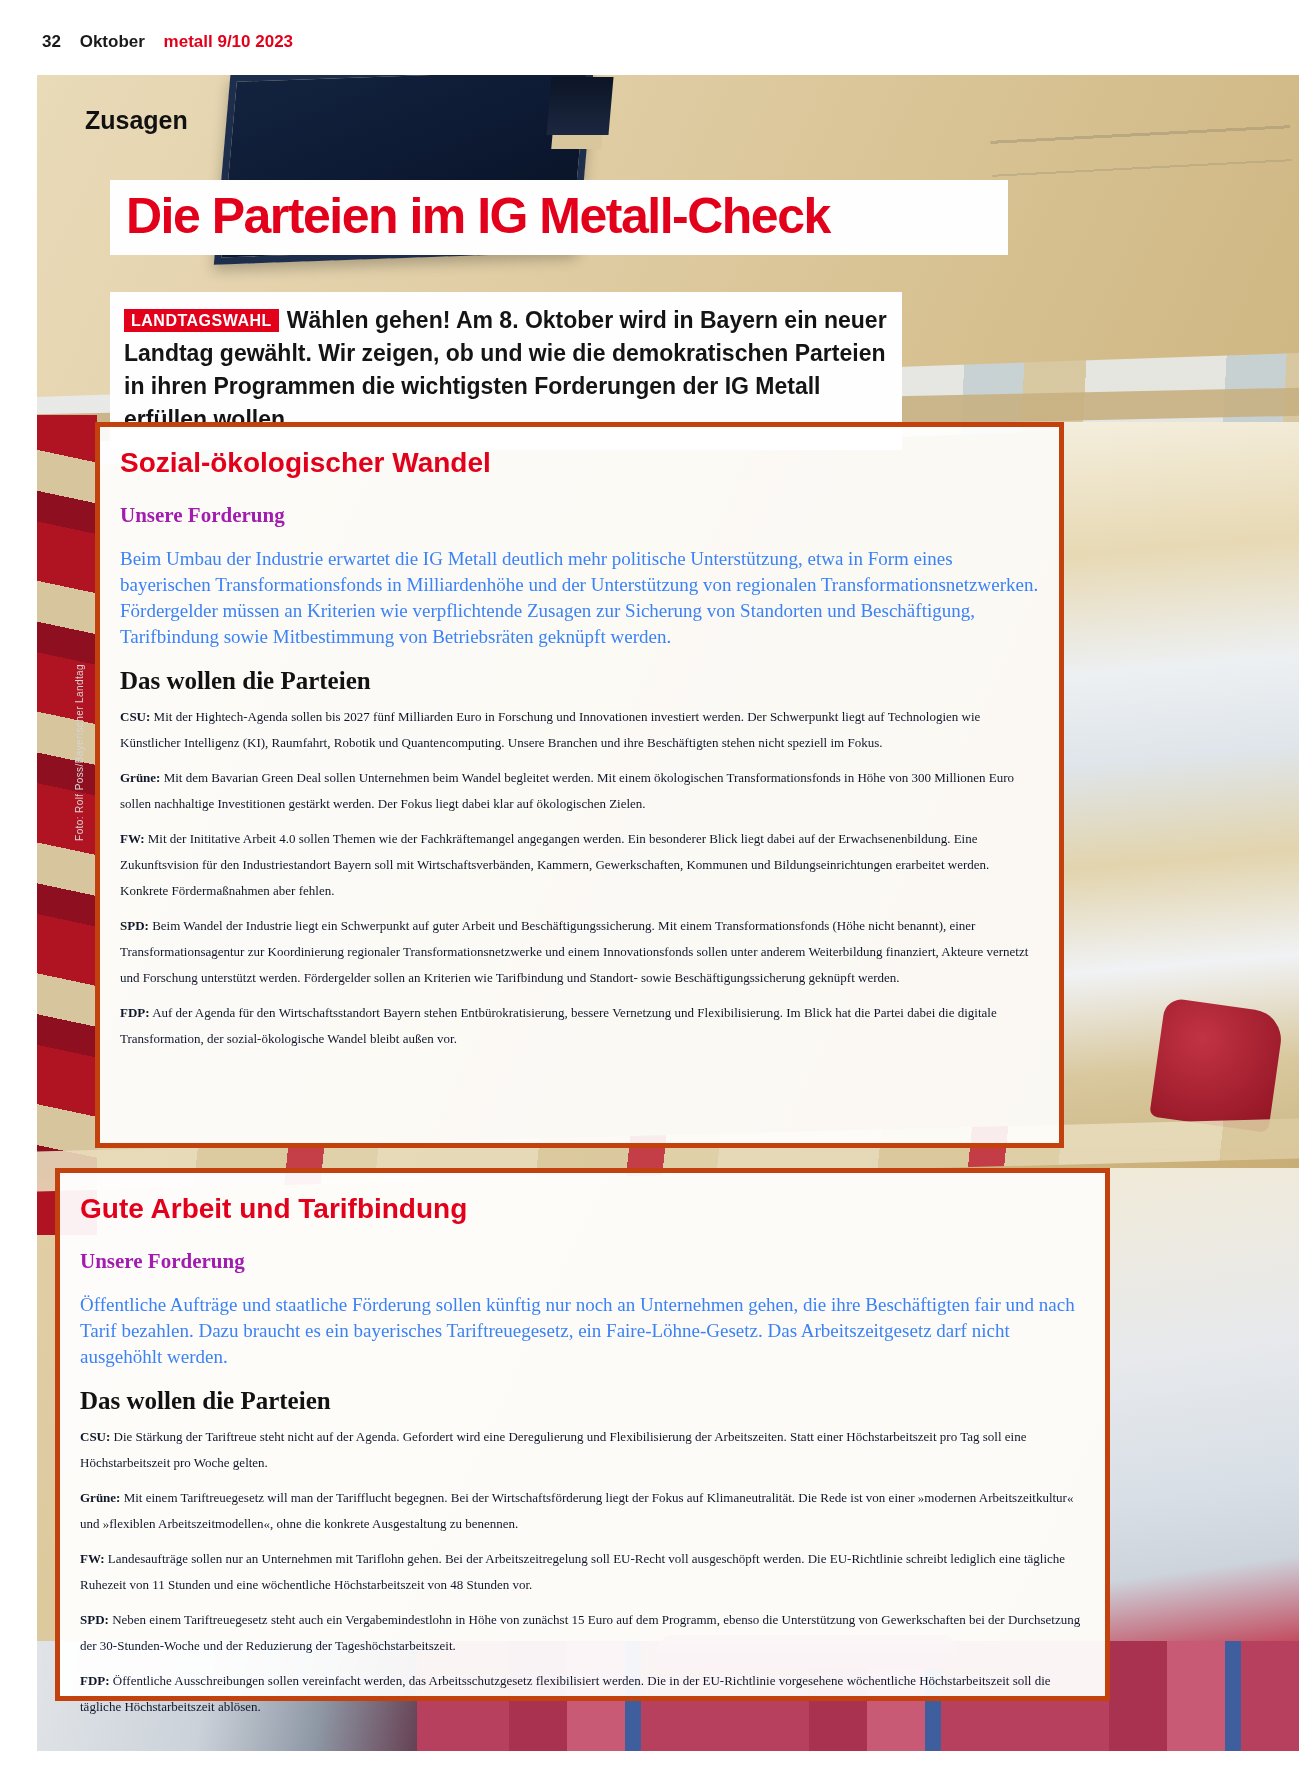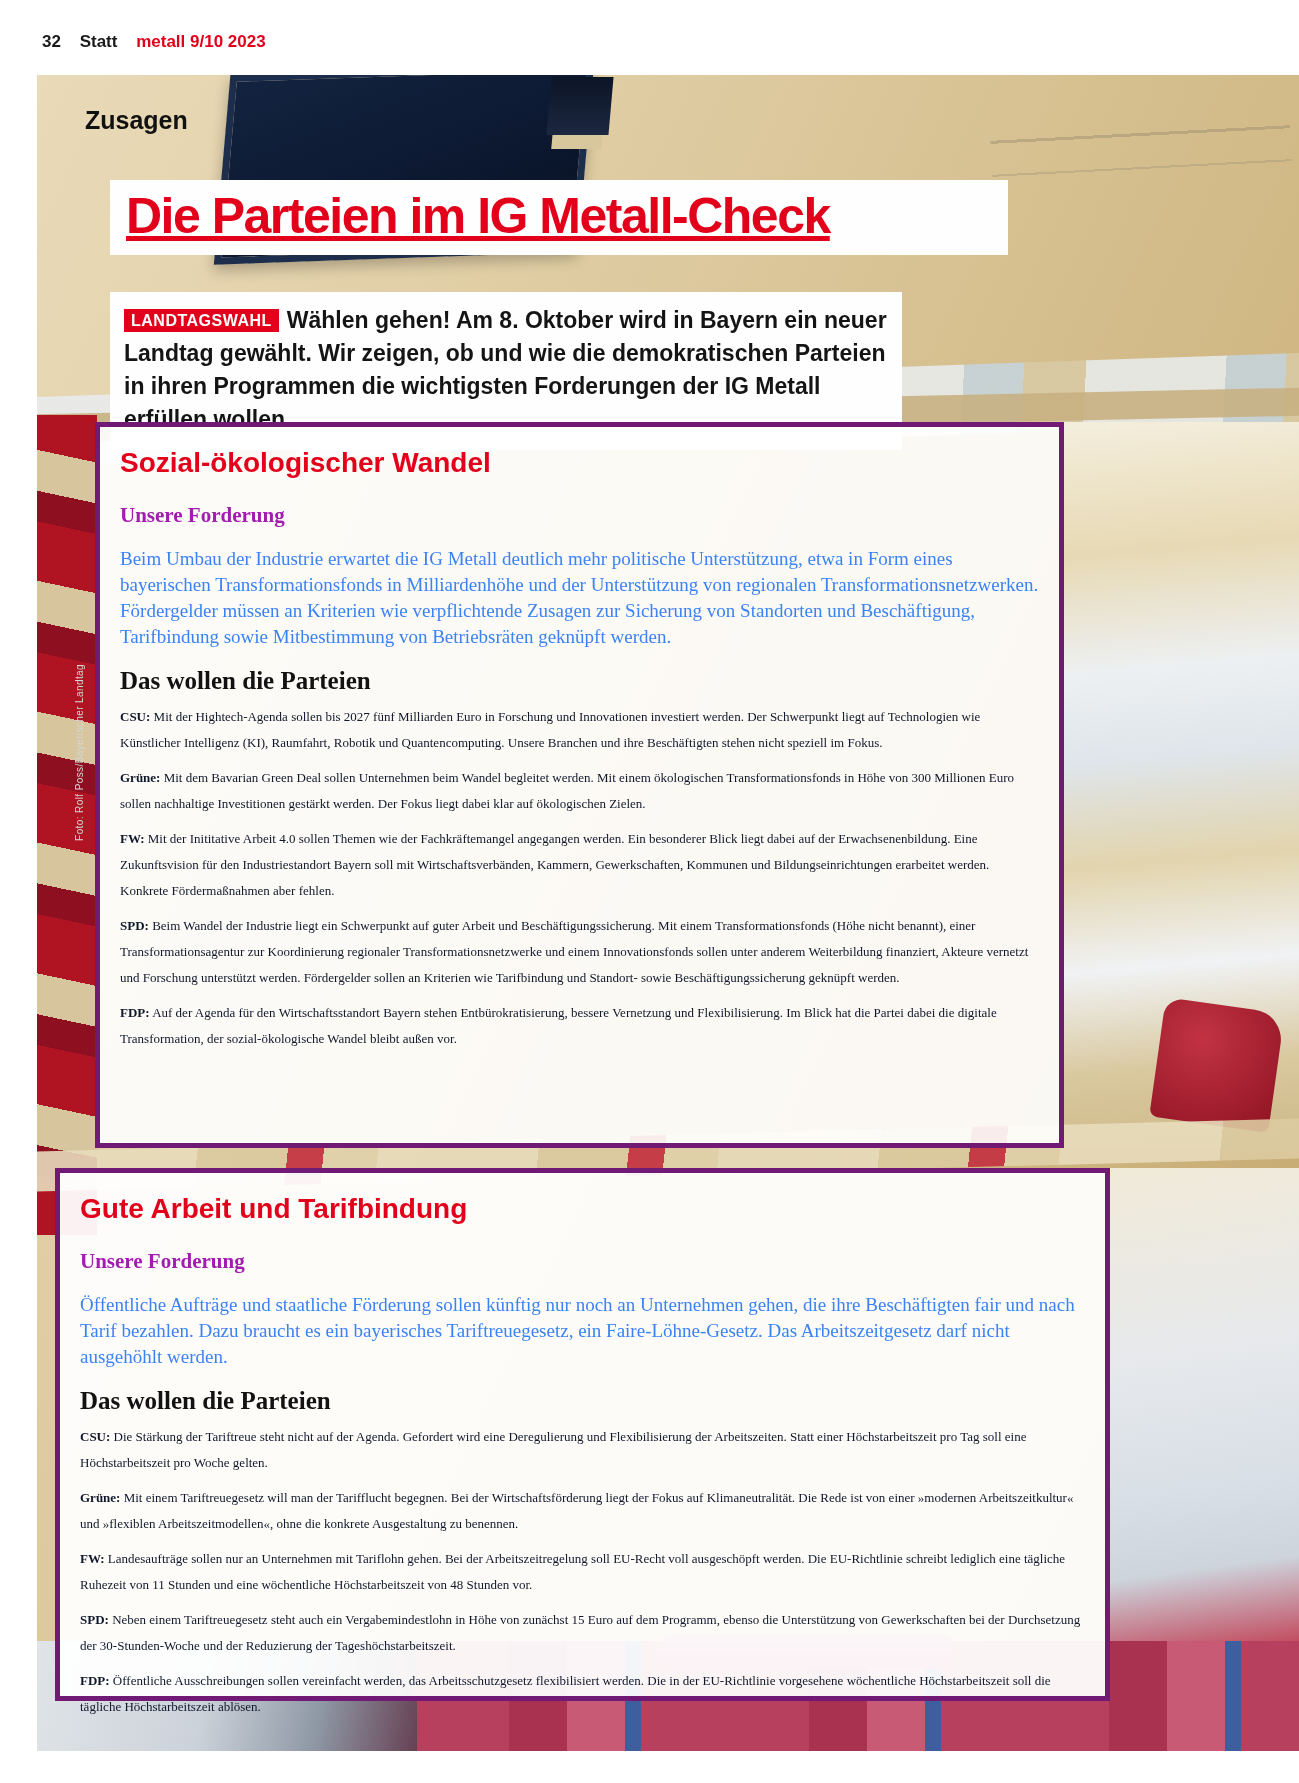--- a/index.html
+++ b/index.html
@@ -45,33 +45,33 @@
   
   .masthead{position:absolute;left:42px;top:32px;z-index:2;
     font-family:"Liberation Sans",sans-serif;font-weight:bold;font-size:17px;}
   .masthead span{margin-right:14px;}
   .masthead .issue{color:#e2001a;margin-right:0;}
   .region{position:absolute;left:85px;top:106px;z-index:2;color:#111;
     font-family:"Liberation Sans",sans-serif;font-weight:bold;font-size:25px;}
   .headline-box{position:absolute;left:110px;top:180px;width:898px;z-index:2;box-sizing:border-box;
     background:#fefefe;padding:7px 16px 10px;}
   .headline{font-family:"Liberation Sans",sans-serif;font-weight:bold;font-size:50px;
-    color:#e2001a;letter-spacing:-1.5px;white-space:nowrap;text-decoration:underline;}
+    color:#e2001a;letter-spacing:-1.5px;white-space:nowrap;}
   .lead-box{position:absolute;left:110px;top:292px;width:792px;z-index:2;box-sizing:border-box;
     background:#fefefe;padding:12px 14px 14px;
     font-family:"Liberation Sans",sans-serif;font-weight:bold;font-size:23px;line-height:33px;color:#141414;}
   .badge{background:#e2001a;color:#fff;font-size:16px;line-height:16px;letter-spacing:.5px;
     padding:4px 7px 3px;margin-right:8px;display:inline-block;vertical-align:2px;
     font-family:"Liberation Sans",sans-serif;font-weight:bold;}
   .photo-credit{position:absolute;left:74px;top:664px;z-index:3;color:#d6d6d6;
     font-family:"Liberation Sans",sans-serif;font-size:10px;letter-spacing:.4px;
     writing-mode:vertical-rl;transform:rotate(180deg);}
   
   .section-box{position:absolute;z-index:2;box-sizing:border-box;
-    background:rgba(255,255,255,.9);border:5px solid #701a75;padding:14px 20px 0;}
+    background:rgba(255,255,255,.9);border:5px solid #c2410c;padding:14px 20px 0;}
   .box-1{left:95px;top:422px;width:969px;height:726px;}
   .box-2{left:55px;top:1168px;width:1055px;height:533px;background:rgba(255,255,255,.94);}
   .section-title{font-family:"Liberation Sans",sans-serif;font-weight:bold;font-size:28px;
     color:#e2001a;margin:6px 0 0;}
   .sub-heading{font-weight:bold;font-size:21px;color:#a21caf;margin:24px 0 0;}
   .demand{font-size:19px;line-height:26px;color:#3b82f6;margin:18px 0 0;}
   .parties-heading{font-weight:bold;font-size:25px;color:#121212;margin:17px 0 0;}
   .party{font-size:13px;line-height:26px;color:#0f172a;margin:9px 0 0;}
   .party b{font-weight:bold;}
 </style>
@@ -89,21 +89,21 @@
   <div class="right-chair-blob"></div>
   <div class="mid-band"></div>
   <div class="right-strip2"></div>
   <div class="bottom-floor"></div>
   <div class="bottom-chairs"></div>
   <div class="bottom-chair-top"></div>
 </div>
 
 <div class="masthead">
   <span>32</span>
-  <span>Statt</span>
+  <span>Oktober</span>
   <span class="issue">metall 9/10 2023</span>
 </div>
 
 <div class="region">Zusagen</div>
 
 <div class="headline-box">
   <span class="headline">Die Parteien im IG Metall-Check</span>
 </div>
 
 <div class="lead-box">

